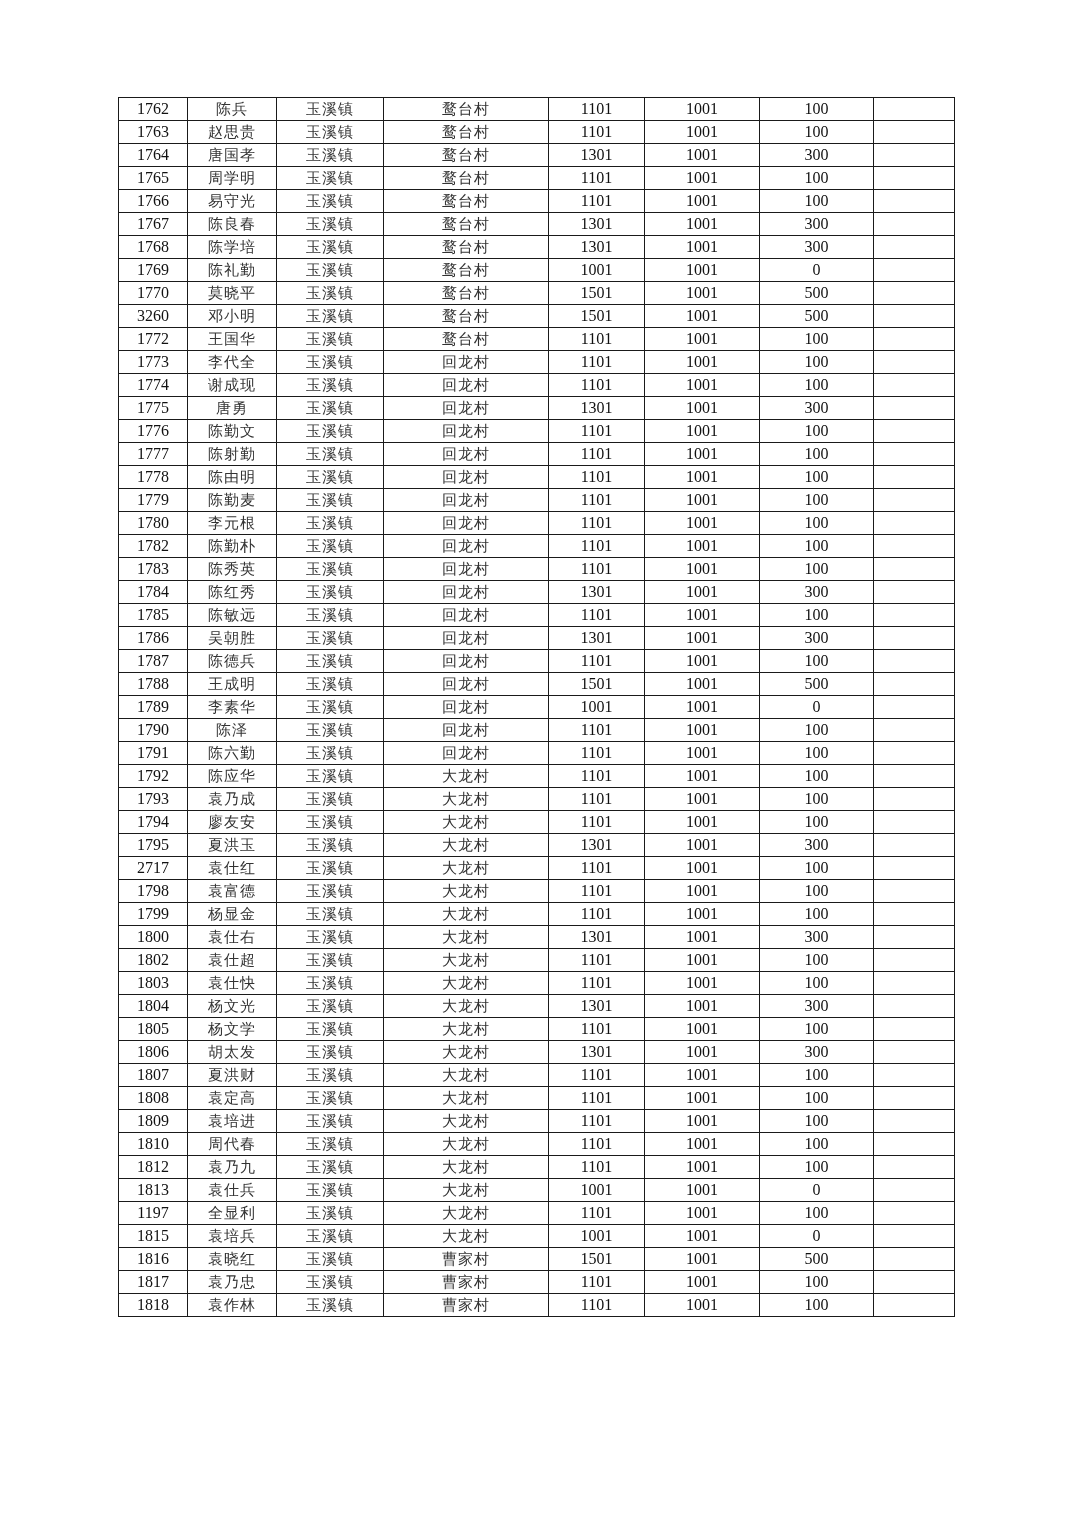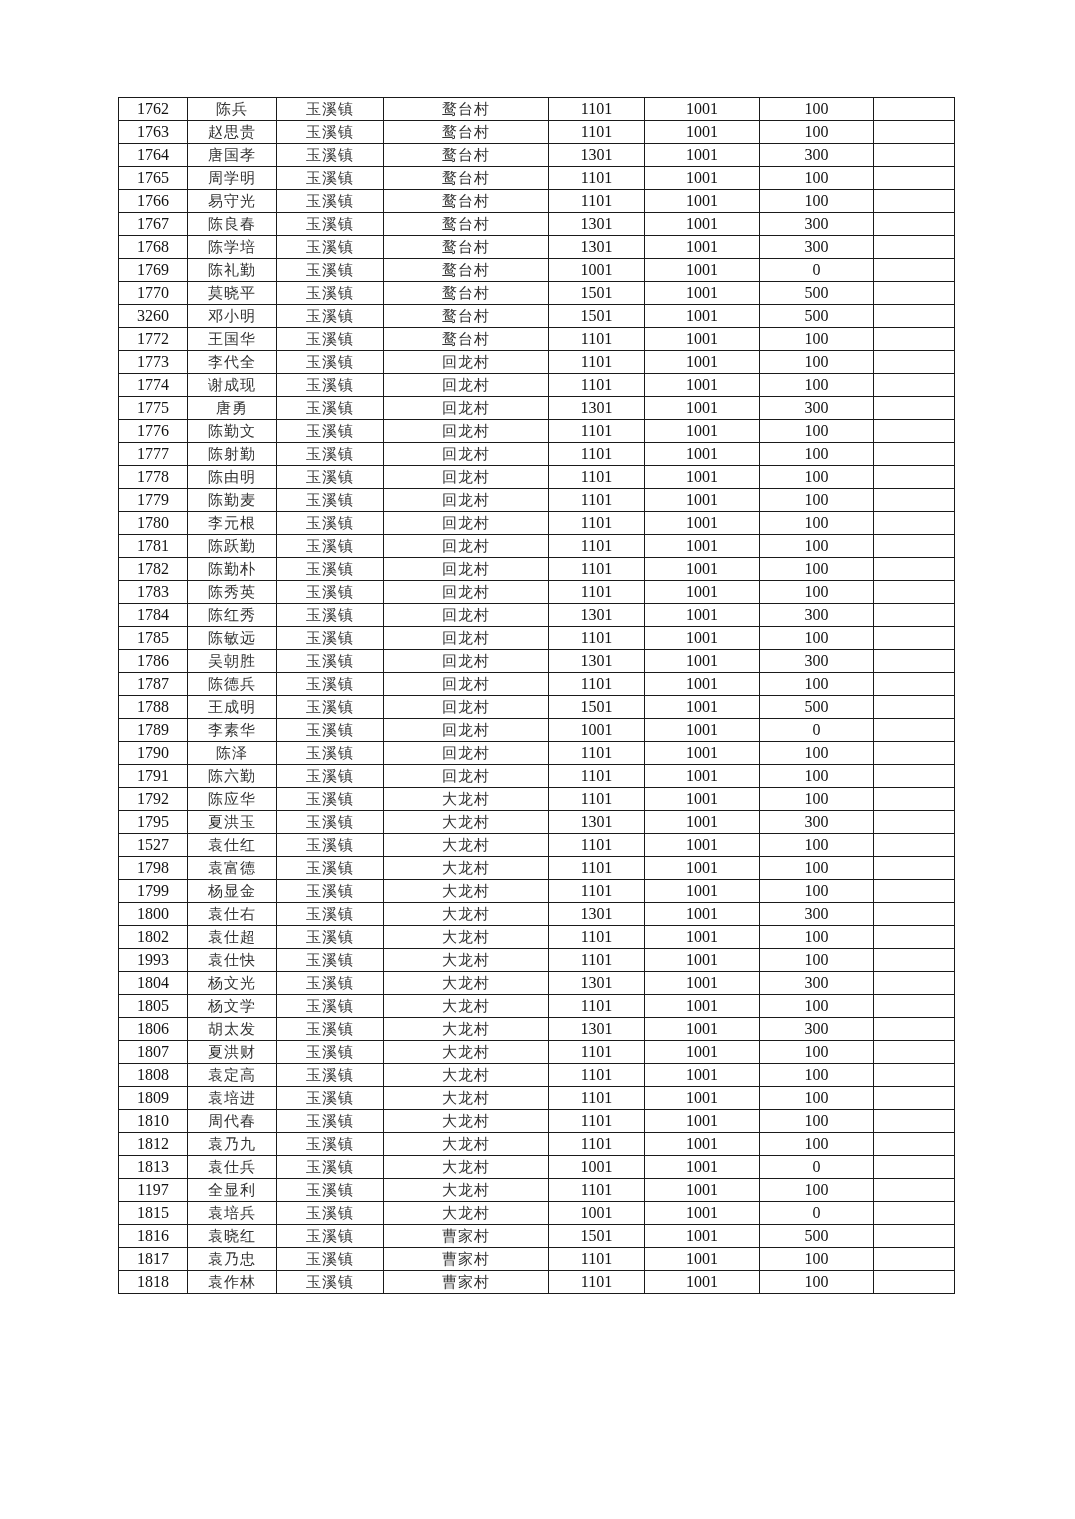--- a/index.html
+++ b/index.html
@@ -218,30 +218,20 @@
         <td>1780</td>
         <td class="cjk">李元根</td>
         <td class="cjk">玉溪镇</td>
         <td class="cjk">回龙村</td>
         <td>1101</td>
         <td>1001</td>
         <td>100</td>
         <td></td>
       </tr>
       <tr>
-        <td>1781</td>
-        <td class="cjk">陈跃勤</td>
-        <td class="cjk">玉溪镇</td>
-        <td class="cjk">回龙村</td>
-        <td>1101</td>
-        <td>1001</td>
-        <td>100</td>
-        <td></td>
-      </tr>
-      <tr>
         <td>1782</td>
         <td class="cjk">陈勤朴</td>
         <td class="cjk">玉溪镇</td>
         <td class="cjk">回龙村</td>
         <td>1101</td>
         <td>1001</td>
         <td>100</td>
         <td></td>
       </tr>
       <tr>
@@ -338,31 +328,51 @@
         <td>1792</td>
         <td class="cjk">陈应华</td>
         <td class="cjk">玉溪镇</td>
         <td class="cjk">大龙村</td>
         <td>1101</td>
         <td>1001</td>
         <td>100</td>
         <td></td>
       </tr>
       <tr>
+        <td>1793</td>
+        <td class="cjk">袁乃成</td>
+        <td class="cjk">玉溪镇</td>
+        <td class="cjk">大龙村</td>
+        <td>1101</td>
+        <td>1001</td>
+        <td>100</td>
+        <td></td>
+      </tr>
+      <tr>
+        <td>1794</td>
+        <td class="cjk">廖友安</td>
+        <td class="cjk">玉溪镇</td>
+        <td class="cjk">大龙村</td>
+        <td>1101</td>
+        <td>1001</td>
+        <td>100</td>
+        <td></td>
+      </tr>
+      <tr>
         <td>1795</td>
         <td class="cjk">夏洪玉</td>
         <td class="cjk">玉溪镇</td>
         <td class="cjk">大龙村</td>
         <td>1301</td>
         <td>1001</td>
         <td>300</td>
         <td></td>
       </tr>
       <tr>
-        <td>1527</td>
+        <td>2717</td>
         <td class="cjk">袁仕红</td>
         <td class="cjk">玉溪镇</td>
         <td class="cjk">大龙村</td>
         <td>1101</td>
         <td>1001</td>
         <td>100</td>
         <td></td>
       </tr>
       <tr>
         <td>1798</td>
@@ -398,21 +408,21 @@
         <td>1802</td>
         <td class="cjk">袁仕超</td>
         <td class="cjk">玉溪镇</td>
         <td class="cjk">大龙村</td>
         <td>1101</td>
         <td>1001</td>
         <td>100</td>
         <td></td>
       </tr>
       <tr>
-        <td>1993</td>
+        <td>1803</td>
         <td class="cjk">袁仕快</td>
         <td class="cjk">玉溪镇</td>
         <td class="cjk">大龙村</td>
         <td>1101</td>
         <td>1001</td>
         <td>100</td>
         <td></td>
       </tr>
       <tr>
         <td>1804</td>

